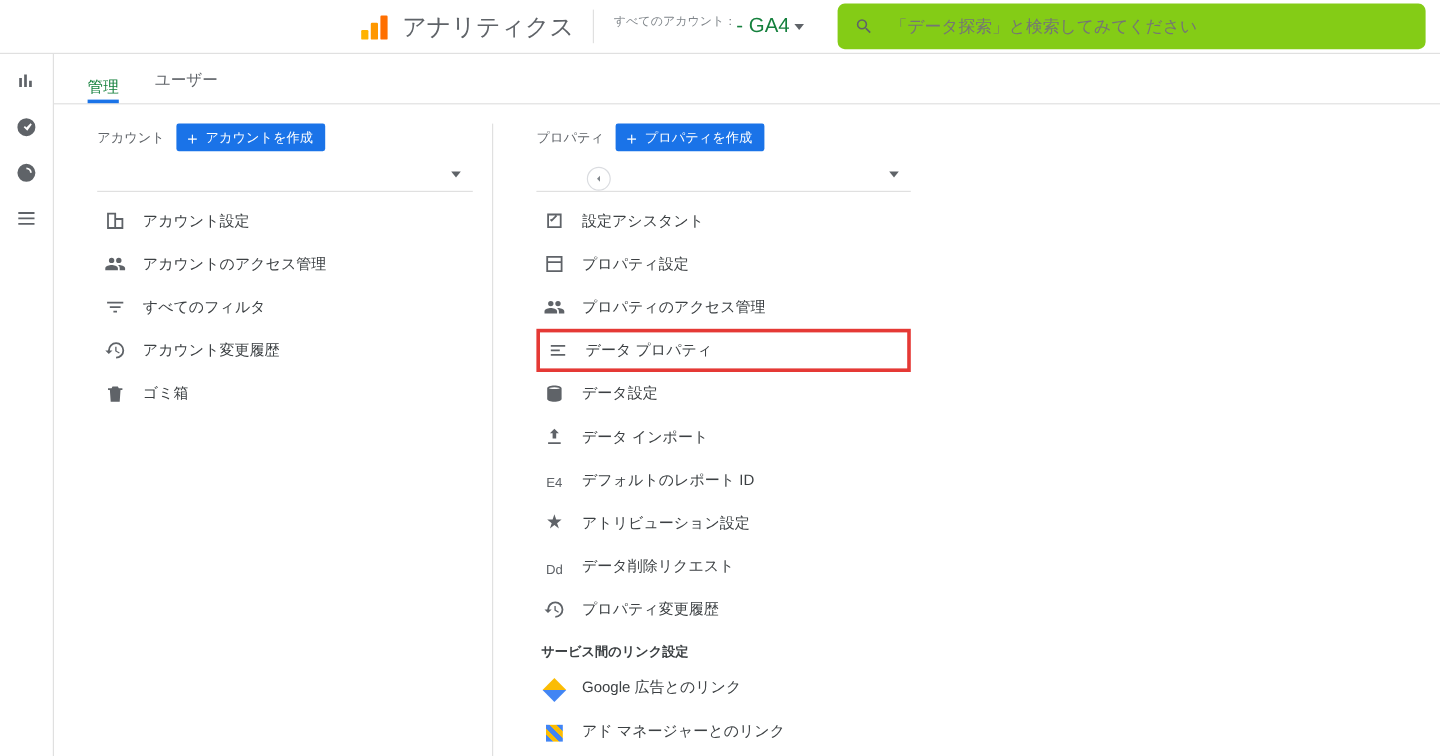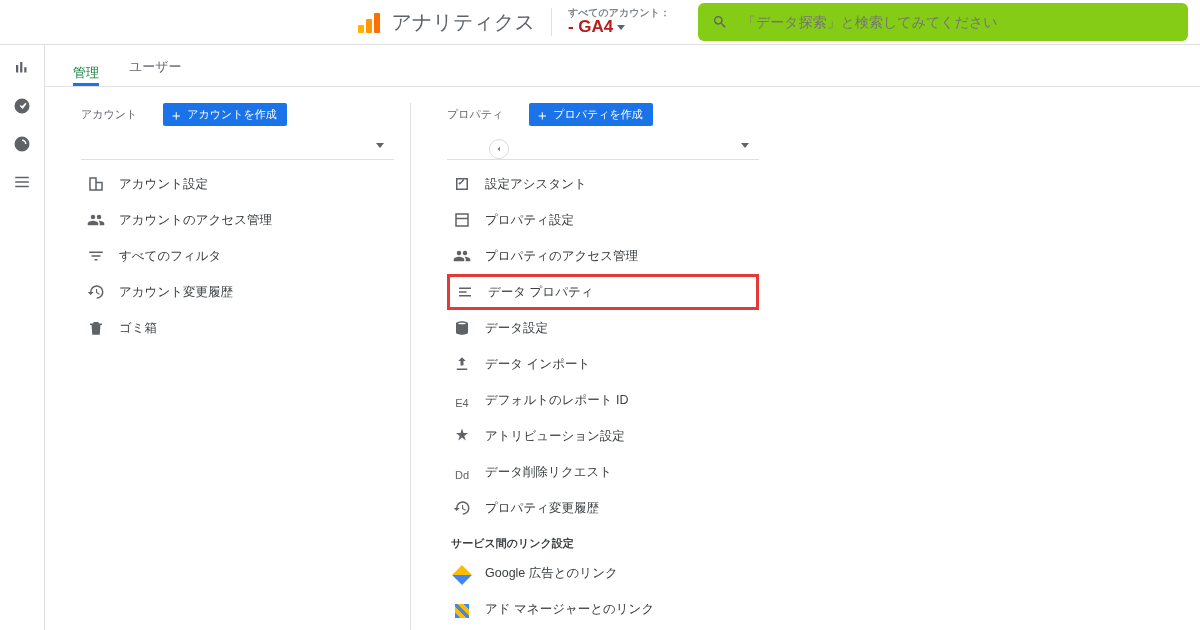--- a/index.html
+++ b/index.html
@@ -6,23 +6,23 @@
   body { font-family: Arial, 'Hiragino Kaku Gothic ProN', 'ヒラギノ角ゴ ProN W3', Meiryo, sans-serif; background: #fff; color: #3c4043; width: 1200px; height: 630px; overflow: hidden; }
 
   
   .header { display: flex; align-items: center; height: 45px; padding: 0 12px; border-bottom: 1px solid #e0e0e0; gap: 8px; justify-content: flex-end; }
   .logo { width: 22px; height: 22px; position: relative; margin-right: 4px; }
   .logo-bar1 { position:absolute; bottom:0; left:0; width:6px; height:8px; background:#ffb300; border-radius:1px; }
   .logo-bar2 { position:absolute; bottom:0; left:8px; width:6px; height:14px; background:#ff9800; border-radius:1px; }
   .logo-bar3 { position:absolute; bottom:0; left:16px; width:6px; height:20px; background:#ff6f00; border-radius:1px; }
   .app-title { font-size: 20px; color: #5f6368; font-weight: 400; }
   .divider-v { width:1px; height:28px; background:#e0e0e0; margin:0 8px;}
-  .acct-block { display:flex; flex-direction:column; justify-content:center; line-height:1.1;font-weight:bold; }
+  .acct-block { display:flex; flex-direction:row; justify-content:center; line-height:1.1; }
   .acct-label { font-size: 10px; color: #80868b; }
-  .acct-val { font-size: 17px; color: #b91c1c; display:flex; align-items:center; gap:4px;}
+  .acct-val { font-size: 17px; color: #15803d; display:flex; align-items:center; gap:4px;}
   .chev-down { width:0; height:0; border-left:4px solid transparent; border-right:4px solid transparent; border-top:5px solid #5f6368; display:inline-block;}
   .search { display:flex; align-items:center; background:#84cc16; border-radius:6px; height:38px; width:490px; margin-left:20px; padding:0 14px; gap:14px;}
   .search input { border:none; background:transparent; outline:none; font-size:14px; flex:1; color:#5f6368;}
   .search-icon { width:16px; height:16px; }
   .search-icon svg { fill:#5f6368; }
 
   
   .shell { display:flex; height:585px; }
   .rail { width:45px; background:#fff; border-right:1px solid #e0e0e0; display:flex; flex-direction:column; align-items:center; padding-top:14px; gap:20px;}
   .rail-icon { width:18px; height:18px; color:#5f6368; }
@@ -31,21 +31,21 @@
   
   .main { flex:1; }
   .tabs { display:flex; gap:30px; padding: 0 28px; height:42px; align-items:flex-end; border-bottom:1px solid #e0e0e0;}
   .tab { font-size:13px; color:#5f6368; padding-bottom:10px; cursor:pointer; }
   .tab.active { color:#15803d; border-bottom:3px solid #1a73e8; padding-bottom:1px;}
 
   
   .cols { display:flex; padding: 16px 0 0 0; position:relative;}
   .col { width: 365px; padding: 0 16px 0 36px; }
   .col + .col { border-left: 1px solid #e0e0e0; }
-  .col-head { display:flex; align-items:center; gap:26px; margin-bottom:6px;}
+  .col-head { display:flex; align-items:center; gap:10px; margin-bottom:6px;}
   .col-title { font-size:11px; color:#5f6368;}
   .btn-blue { background:#1a73e8; color:#fff; border:none; border-radius:2px; font-size:11px; padding:4px 10px 4px 6px; display:flex; align-items:center; gap:4px; cursor:pointer;}
   .btn-blue .plus { font-size:14px; line-height:10px; }
   .dropdown { height:28px; display:flex; justify-content:flex-end; align-items:center; padding-right:10px; border-bottom:1px solid #e0e0e0; margin-bottom:6px;}
   .item { display:flex; align-items:center; gap:14px; height:36px; font-size:12.5px; color:#3c4043; padding:0 6px; cursor:pointer;}
   .item .icon { width:18px; height:18px; display:flex; align-items:flex-end; justify-content:center;}
   .item .icon svg{ width:18px; height:18px; fill:#5f6368;}
   .highlight { border:3px solid #e53935; }
   .section-label { font-size:11px; color:#3c4043; font-weight:bold; margin:10px 0 4px 4px;}
   .ads-icon { width:14px; height:14px; transform:rotate(45deg); background:linear-gradient(135deg,#fbbc04 50%,#4285f4 50%);}

